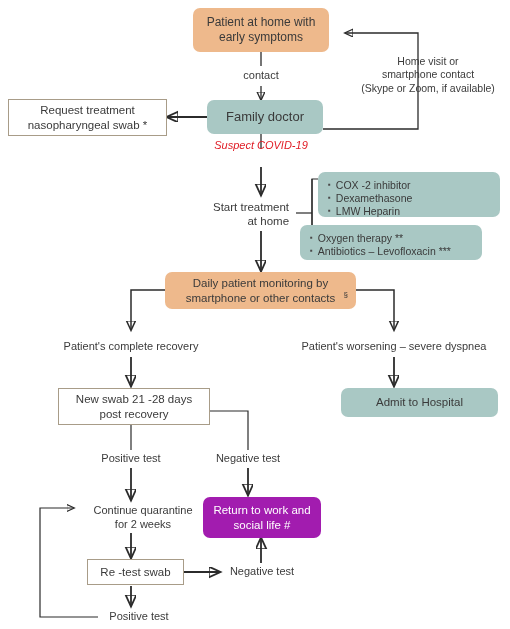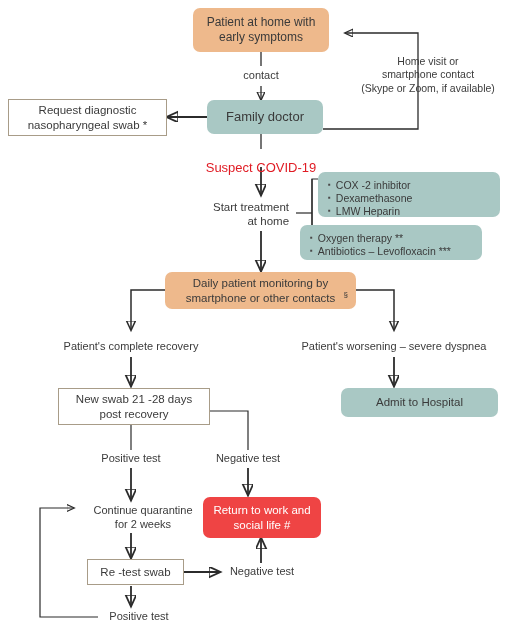--- a/index.html
+++ b/index.html
@@ -8,21 +8,21 @@
     font-family:"Liberation Sans", sans-serif;
     color:#3b3b3b;
     -webkit-font-smoothing:antialiased;
   }
   #flow{position:absolute;inset:0;width:510px;height:629px;}
   .node{position:absolute;box-sizing:border-box;display:flex;align-items:center;
         justify-content:center;text-align:center;line-height:1.25;}
   .rounded{border-radius:7px;}
   .orange{background:#eeb98c;color:#3a3a3a;}
   .teal{background:#a9c8c4;color:#3a3a3a;}
-  .taupe{background:#ef4444;color:#ffffff;}
+  .taupe{background:#a21caf;color:#ffffff;}
   .outline{background:#ffffff;border:1px solid #a89c88;color:#3a3a3a;}
   .plain{background:transparent;color:#3b3b3b;}
   .red{color:#e01b24;}
   .treat{justify-content:flex-start;text-align:left;padding:7px 8px 7px 10px;
          flex-direction:column;align-items:flex-start;}
   .treat .li{display:block;white-space:nowrap;}
   .treat .li::before{content:"\25AA";font-size:8px;margin-right:5px;
                      position:relative;top:-2px;color:#4a4a4a;}
   .sup{position:absolute;font-size:8px;}
   svg line, svg path, svg polyline{stroke:#2b2b2b;fill:none;}
@@ -96,26 +96,26 @@
     <div>(Skype or Zoom, if available)</div>
   </div>
 </div>
 
 <div class="node rounded teal" style="left:207px;top:100px;width:116px;height:34px;font-size:13px;">
   <span>Family doctor</span>
 </div>
 
 <div class="node outline" style="left:8px;top:99px;width:159px;height:37px;font-size:11.5px;">
   <div>
-    <div>Request diagnostic</div>
+    <div>Request treatment</div>
     <div>nasopharyngeal swab *</div>
   </div>
 </div>
 
-<div class="node plain red" style="left:201px;top:159px;width:120px;height:18px;font-size:13px;">
+<div class="node plain red" style="left:201px;top:137px;width:120px;height:18px;font-size:11px;font-style:italic;">
   <span>Suspect  COVID-19</span>
 </div>
 
 <div class="node plain" style="left:206px;top:198px;width:90px;height:32px;font-size:11.5px;text-align:right;">
   <div>
     <div>Start treatment</div>
     <div>at home</div>
   </div>
 </div>
 

